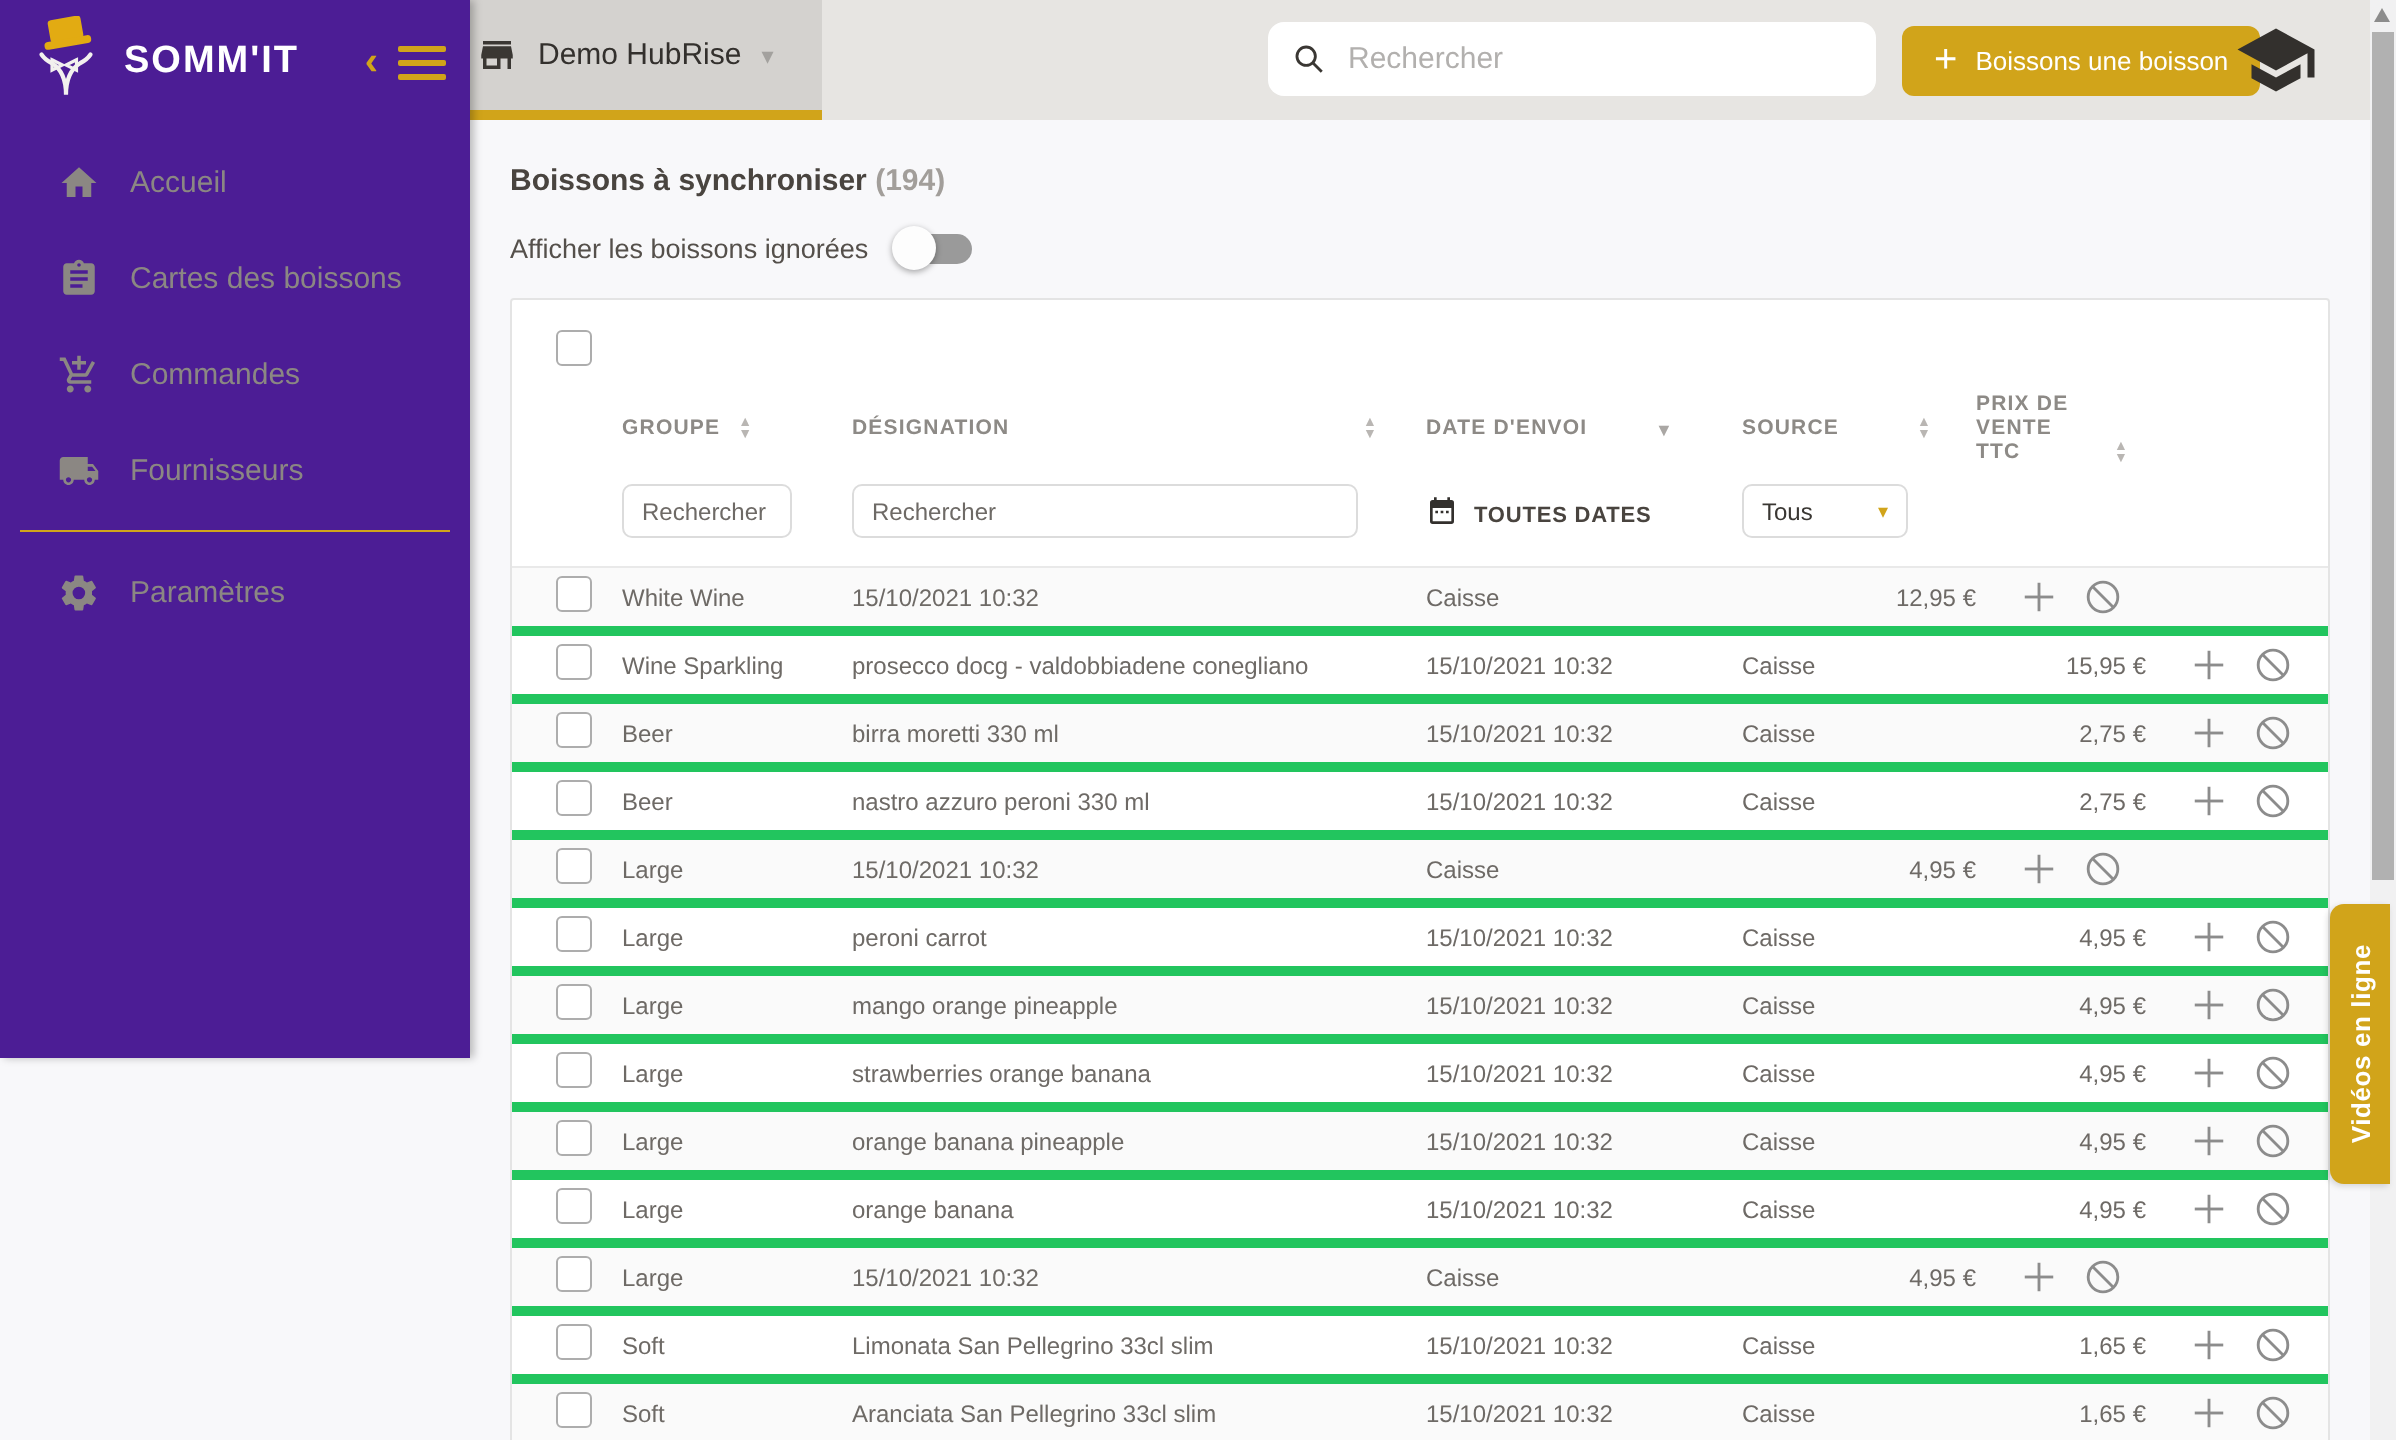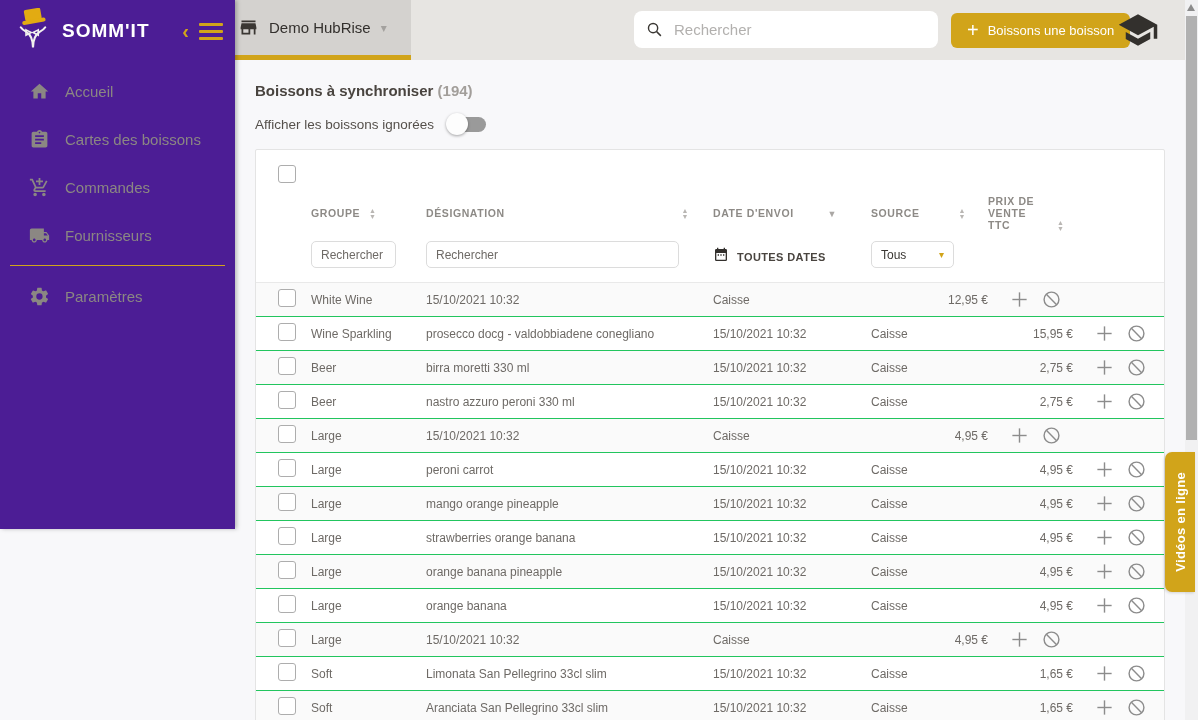--- a/index.html
+++ b/index.html
@@ -79,21 +79,21 @@
   .fi-groupe { width:85px; }
   .fi-desig { width:253px; }
   .dates-filter { display:flex; align-items:flex-end; gap:8px; cursor:pointer; }
   .dates-filter svg { width:16px; height:16px; fill:#33302d; }
   .dates-filter .txt { font-size:11px; font-weight:bold; letter-spacing:.4px; color:#49443f; }
   .select { width:83px; height:27px; border:1px solid #dcdcdc; border-radius:5px; display:flex; align-items:center;
             justify-content:space-between; padding:0 9px; font-size:12px; color:#3a3733; cursor:pointer; background:#fff; }
   .select .caret { color:#d1a41a; font-size:10px; }
 
   .tbody { border-top:1px solid #e9e9e9; }
-  .trow { height:34px; border-bottom:1px solid #22c55e; }
+  .trow { height:34px; border-bottom:5px solid #22c55e; }
   .trow:nth-child(odd) { background:#fafafa; }
   .cell { font-size:12px; color:#6e6a66; overflow:hidden; white-space:nowrap; }
   .c-check { padding-left:22px; }
   .c-price { text-align:right; }
   .c-actions { display:flex; align-items:center; gap:11px; padding-left:21px; }
   .action-btn { width:21px; height:21px; display:inline-flex; align-items:center; justify-content:center; cursor:pointer; }
   .action-btn svg { width:19px; height:19px; stroke:#8c8c8c; fill:none; stroke-width:1.5; }
 
   .checkbox { display:inline-block; width:18px; height:18px; border:1.5px solid #adadad; border-radius:3px;
               background:#fff; cursor:pointer; }

